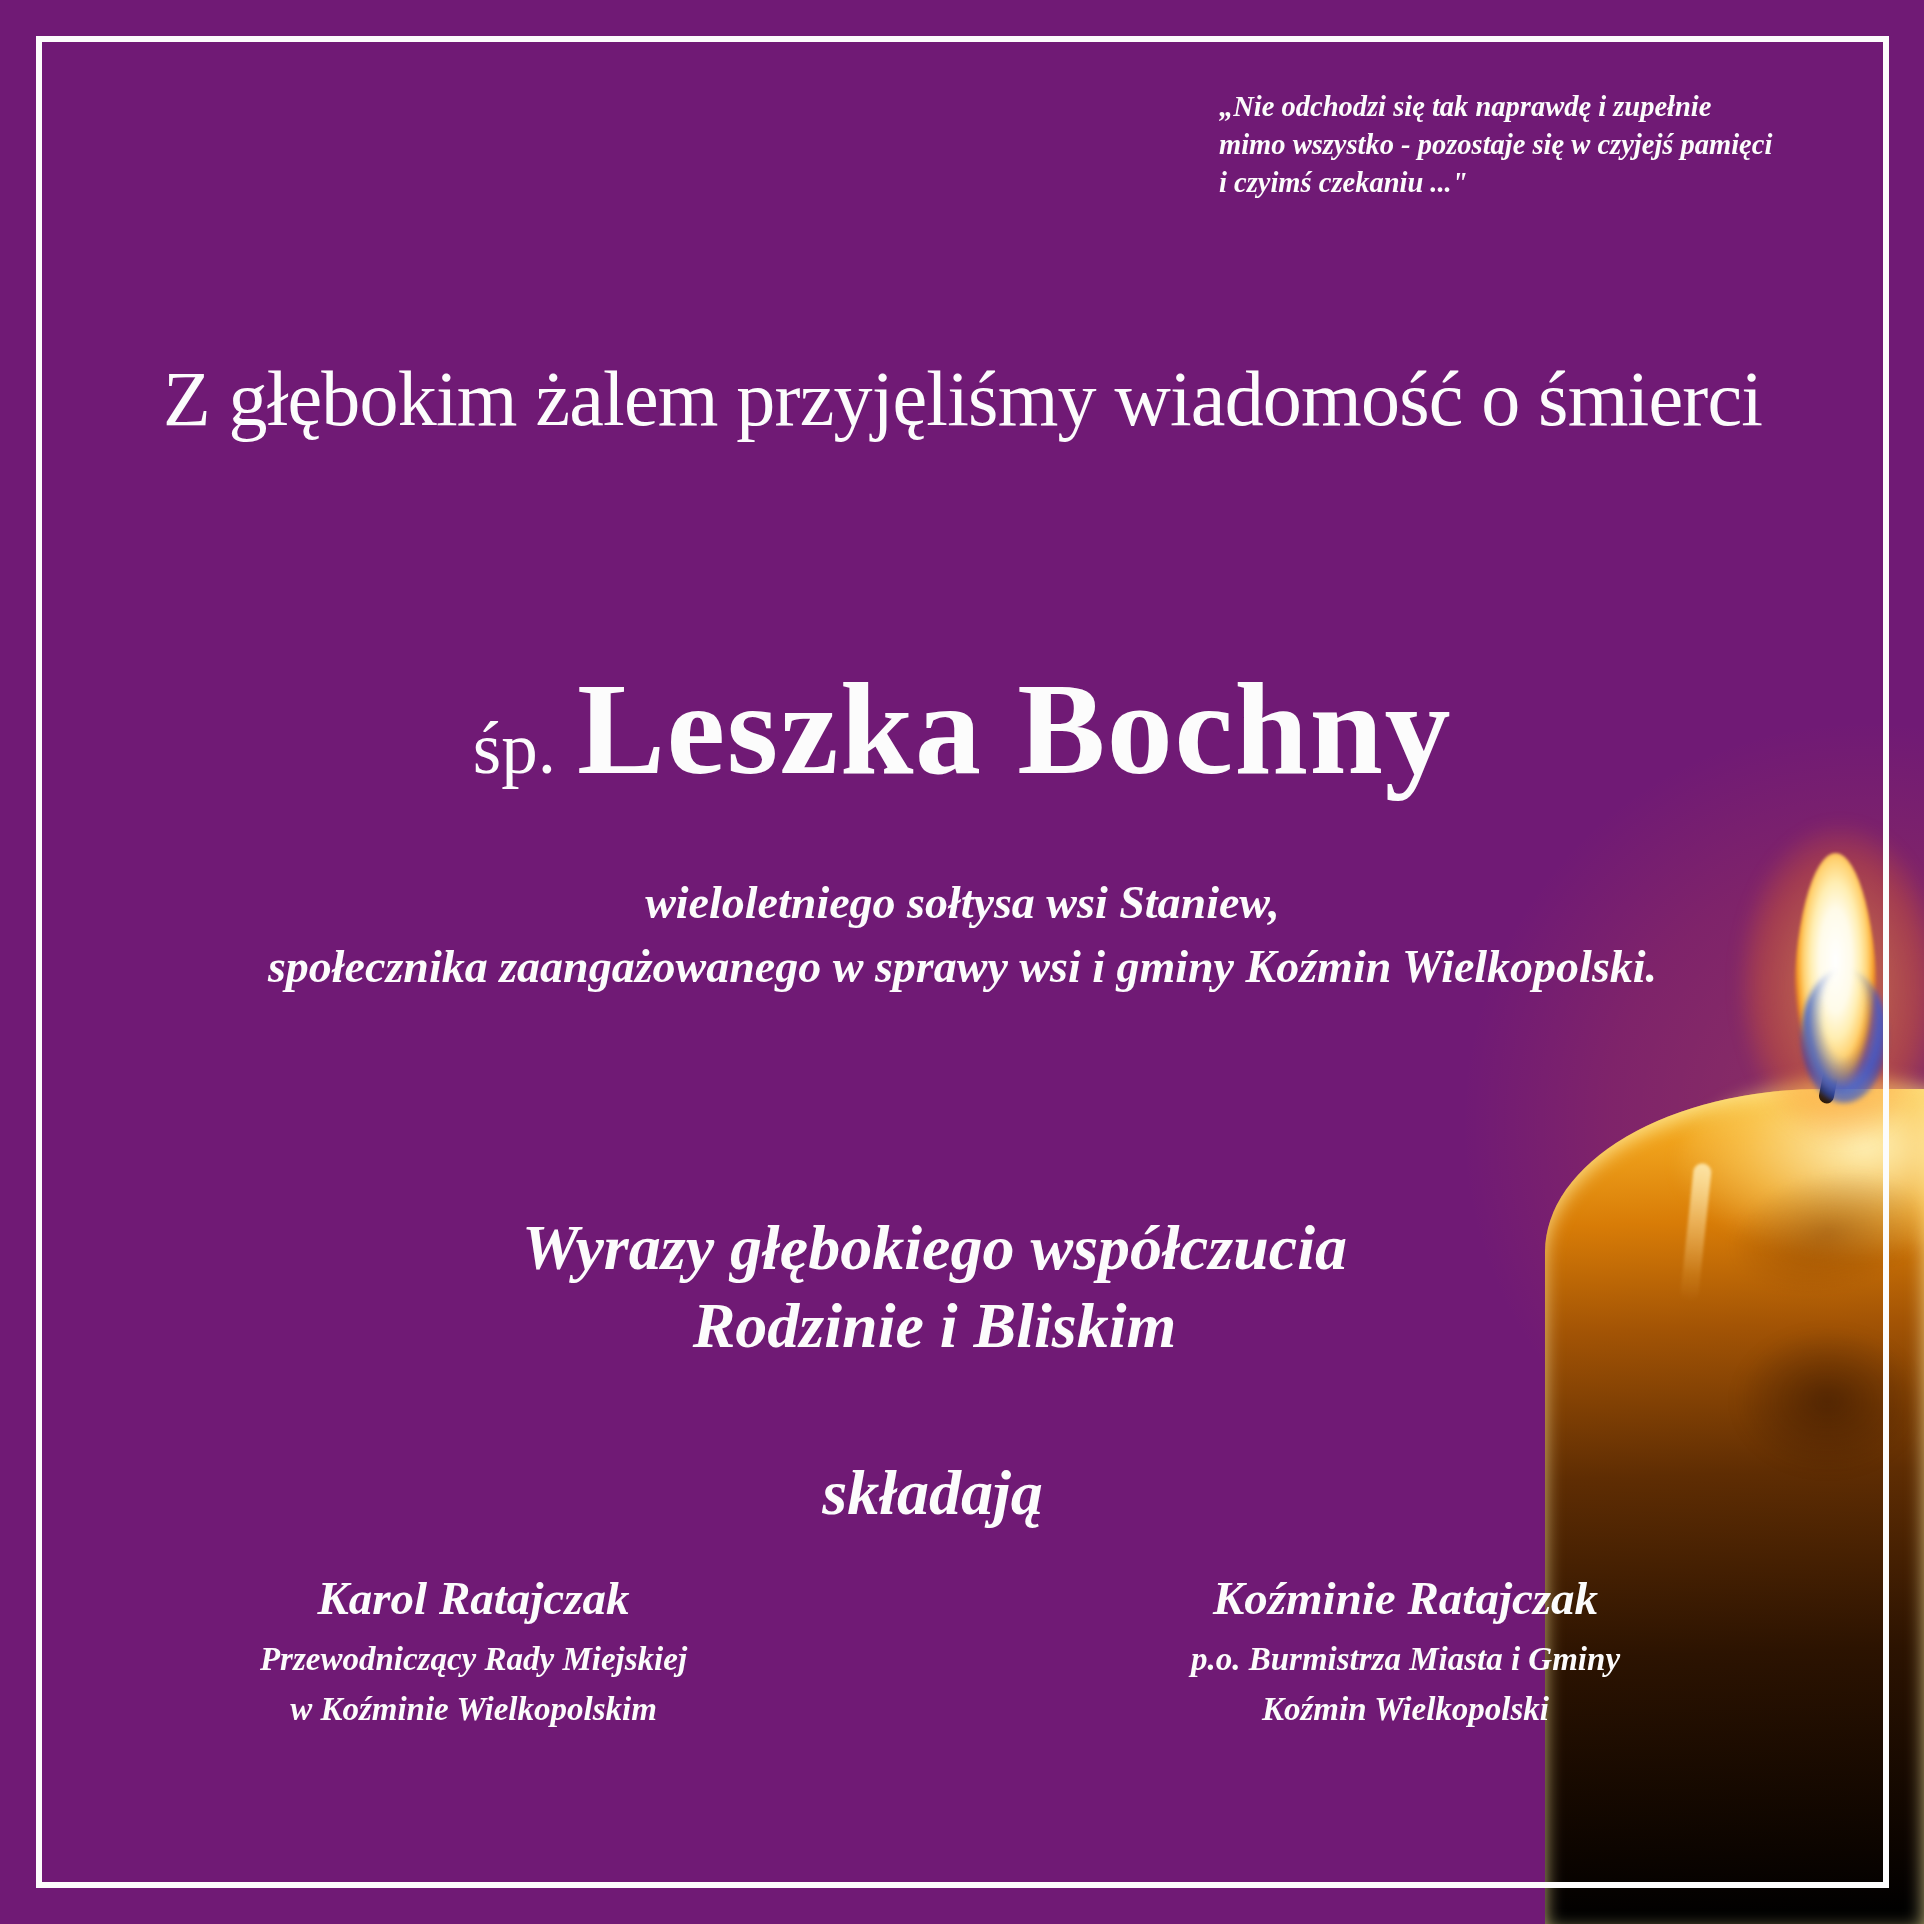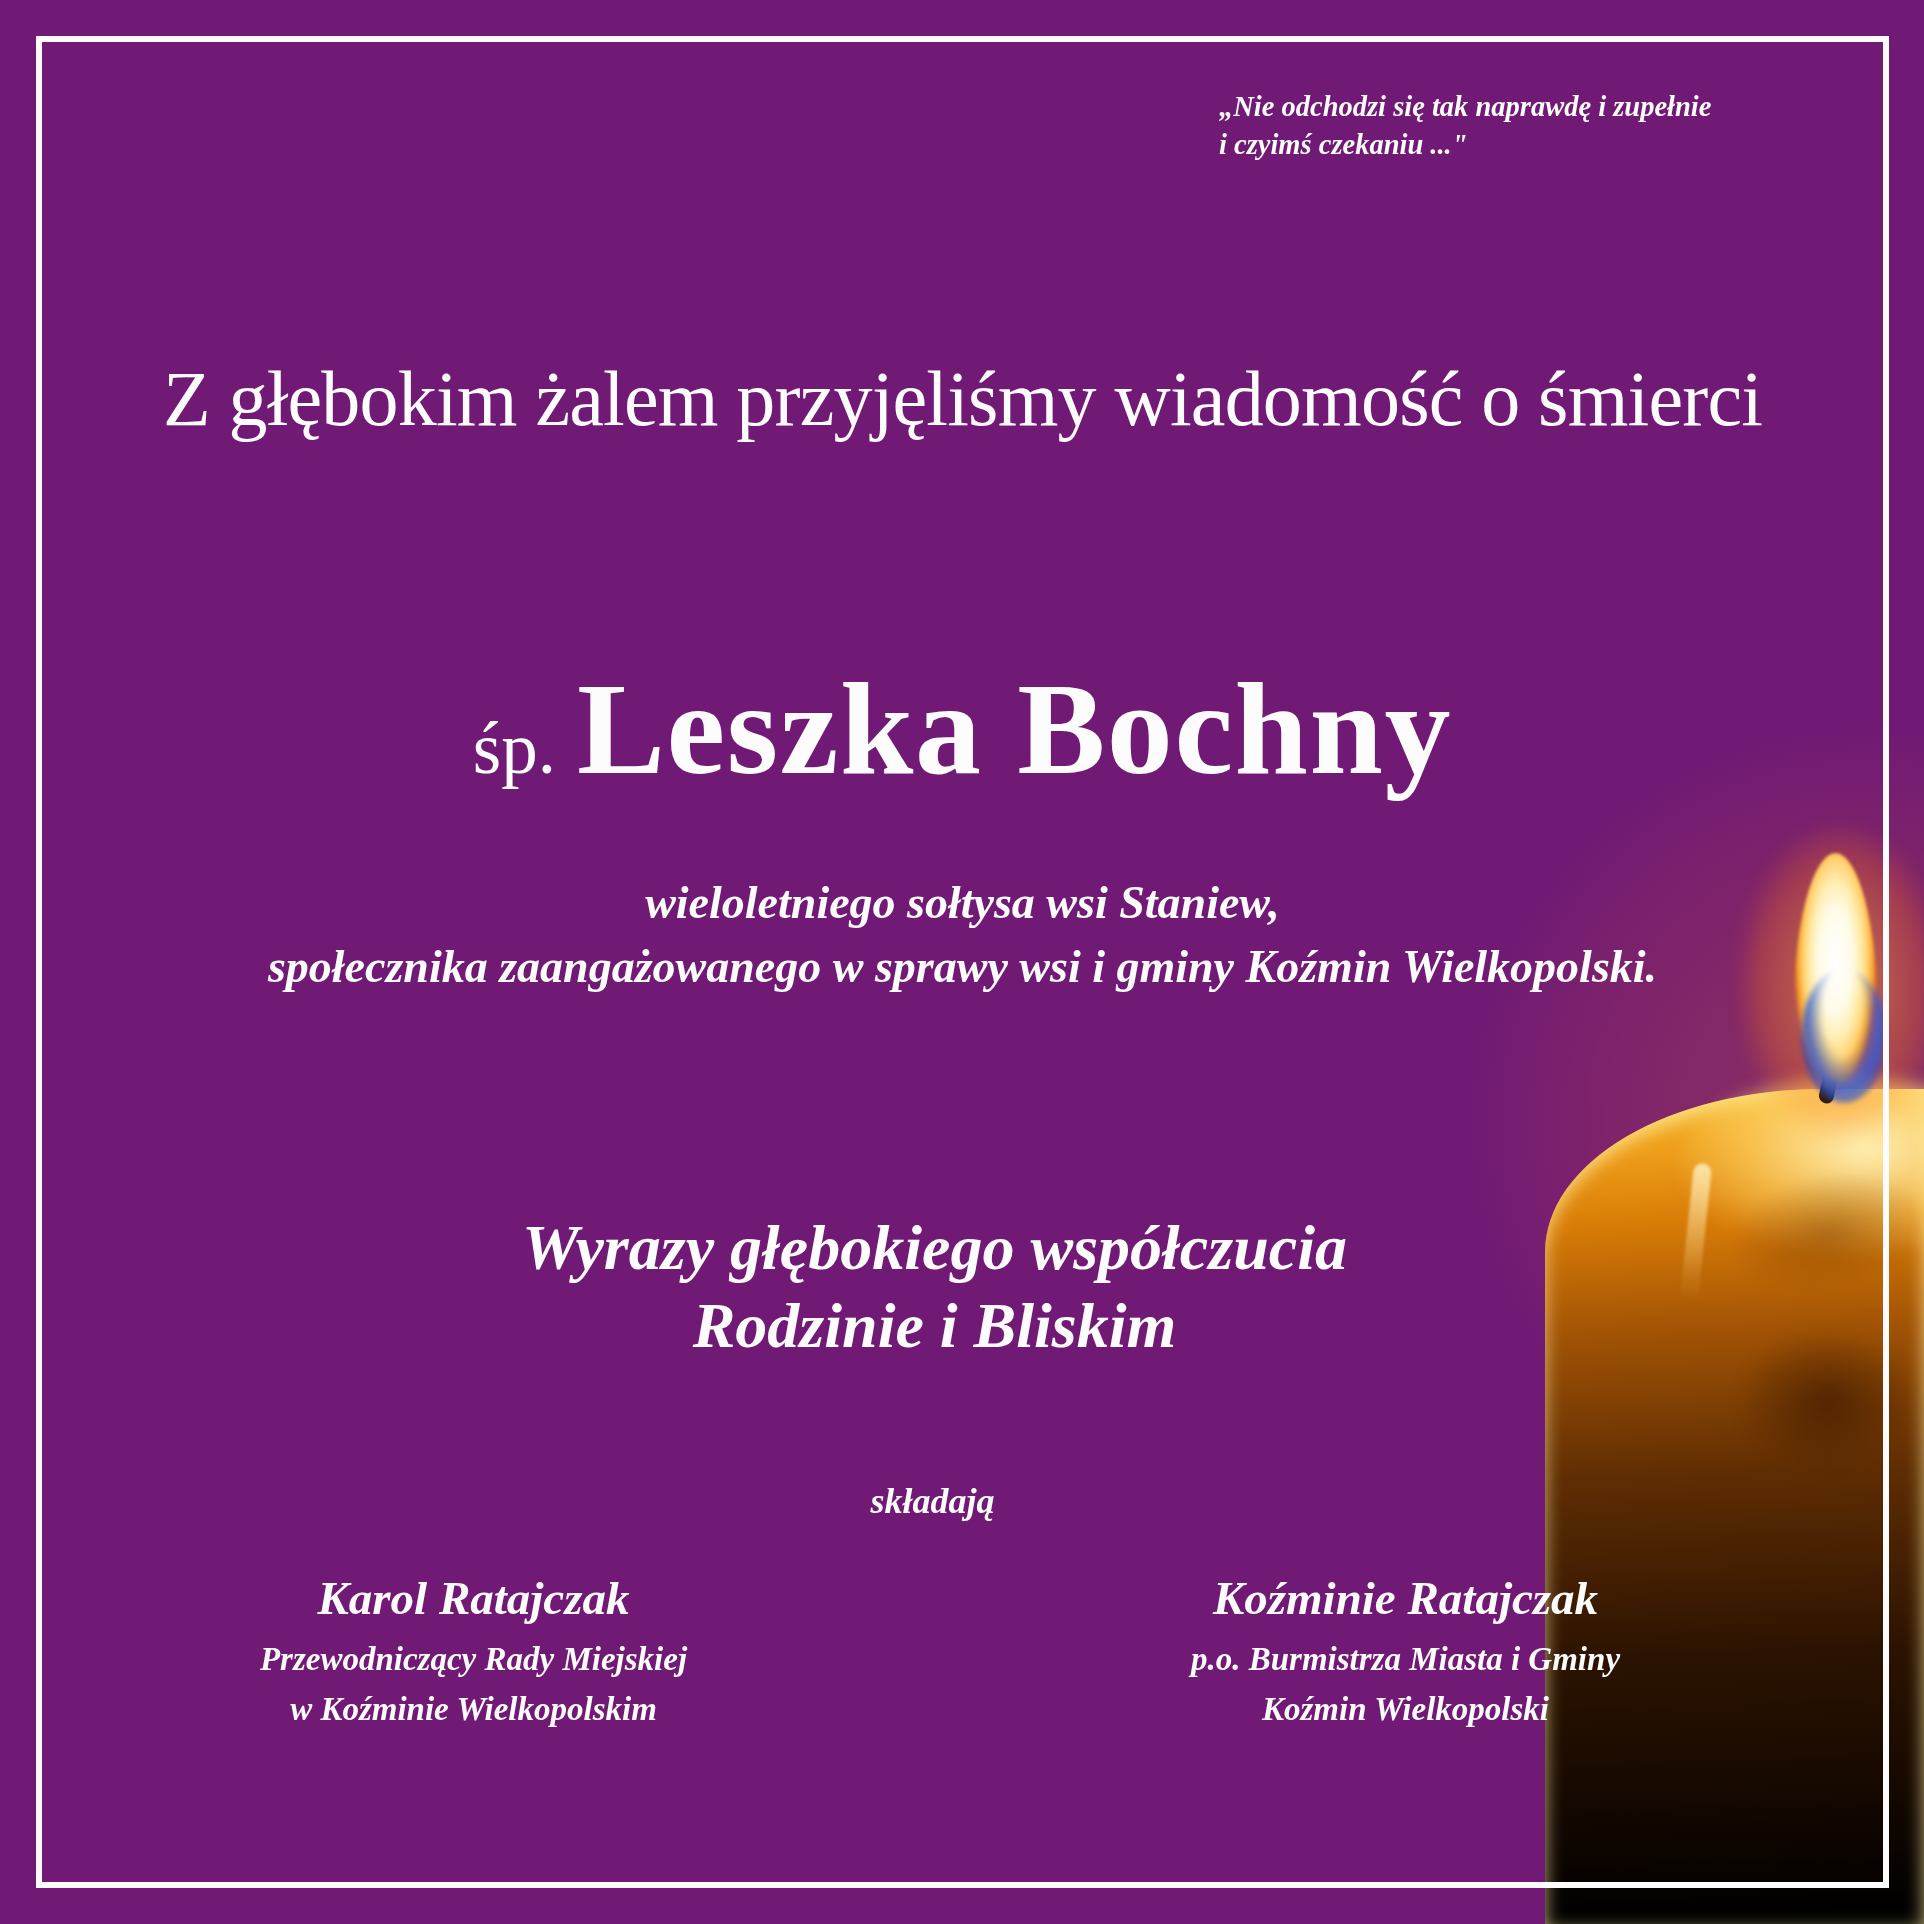--- a/index.html
+++ b/index.html
@@ -123,22 +123,22 @@
   }
 
   .condolence {
     left: 0; width: 1869px; top: 1209px; text-align: center;
     font-size: 64px; line-height: 78px;
     font-style: italic; font-weight: bold;
   }
 
   .closing {
     left: 0; width: 1865px; top: 1464px; text-align: center;
-    font-size: 36px; line-height: 57px;
-    font-style: italic; font-weight: bold; margin-top: 9px;
+    font-size: 64px; line-height: 57px;
+    font-style: italic; font-weight: bold;
   }
 
   .sig { text-align: center; font-style: italic; font-weight: bold; }
   .sig-left  { left: 107px;  width: 733px; top: 1570px; }
   .sig-right { left: 1039px; width: 733px; top: 1570px; }
   .sig .sig-name  { font-size: 47px; line-height: 57px; margin-bottom: 6.5px; }
   .sig .sig-title { font-size: 33px; line-height: 50px; }
 </style>
 </head>
 <body>
@@ -155,20 +155,21 @@
     <div class="halo"></div>
     <div class="wick"></div>
     <div class="flame"></div>
     <div class="flame-blue"></div>
   </div>
 
   <div class="frame"></div>
 
   <div class="txt quote">
     <div>„Nie odchodzi się tak naprawdę i zupełnie</div>
+    <div>mimo wszystko - pozostaje się w czyjejś pamięci</div>
     <div>i czyimś czekaniu ..."</div>
   </div>
 
   <div class="txt intro">Z głębokim żalem przyjęliśmy wiadomość o śmierci</div>
 
   <div class="txt deceased">
     <span class="prefix">śp.</span><span class="name">Leszka Bochny</span>
   </div>
 
   <div class="txt condolence">

